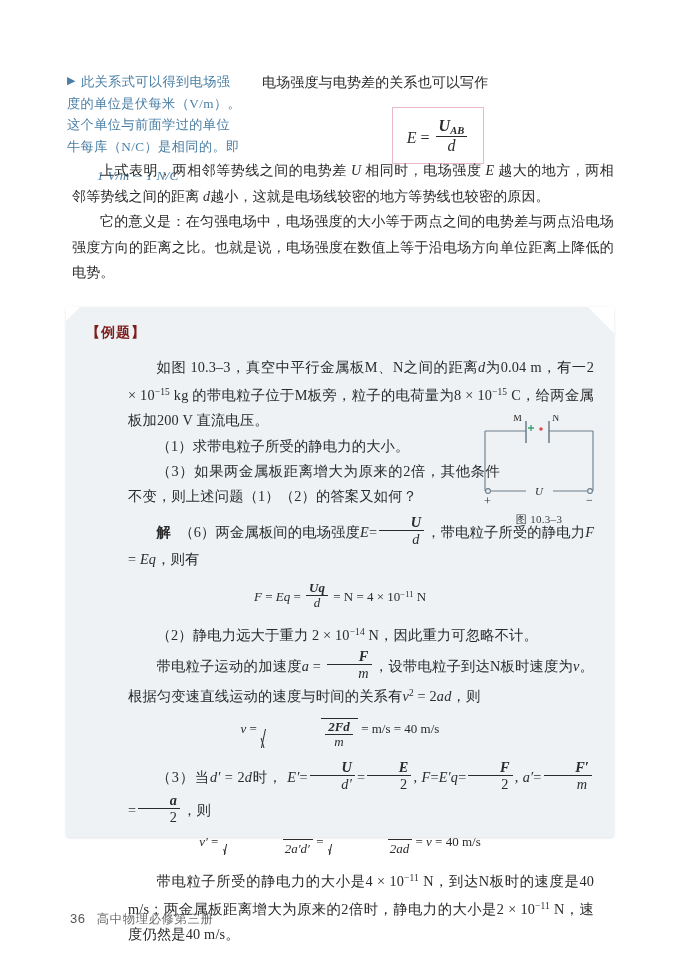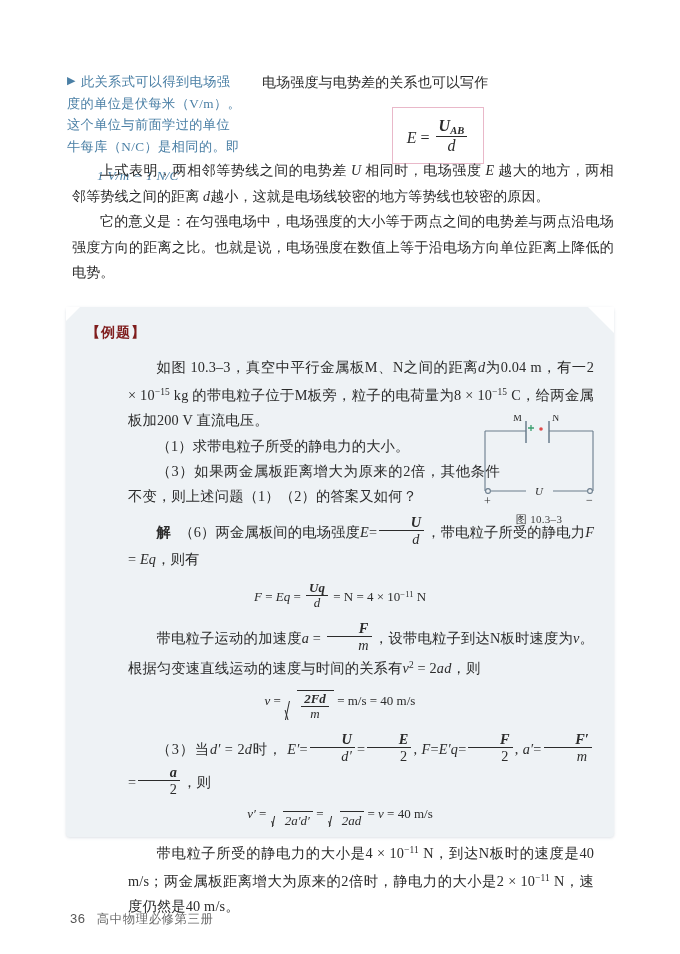--- a/index.html
+++ b/index.html
@@ -115,20 +115,21 @@
     bottom: 2px;
     width: 5px;
     height: 30%;
     border-left: 1.1px solid #2b2b2b;
     transform: skewX(16deg);
   }
   .sqrt > .rad {
     display: inline-block;
     border-top: 1.1px solid #2b2b2b;
     padding: 1px 3px 0 2px;
+    margin-left: 48px;
   }
 
   
   .example-card {
     position: absolute;
     left: 66px;
     top: 307px;
     width: 548px;
     height: 530px;
     background: #eef2f5;
@@ -289,20 +290,21 @@
         <span class="m">Eq</span> =
         <span class="frac">
           <span class="num m">Uq</span>
           <span class="den m">d</span>
         </span> =
         <span class="mu">N</span> =
         <span>4 × 10</span><sup>−11</sup>
         <span class="mu">N</span>
       </div>
 
+      <p class="body sub-q"><span>（2）静电力远大于重力 2 × 10</span><sup>−14</sup> <span>N，因此重力可忽略不计。</span></p>
 
       <p class="body indent"><span>带电粒子运动的加速度</span><span class="m">a</span> = <span class="frac"><span class="num m">F</span><span class="den m">m</span></span><span>，设带电粒子到达N板时速度为</span><span class="m">v</span><span>。根据匀变速直线运动的速度与时间的关系有</span><span class="m">v</span><sup>2</sup> <span>= 2</span><span class="m">ad</span><span>，则</span></p>
 
       <div class="disp">
         <span class="m">v</span> =
         <span class="sqrt"><span class="rad">
           <span class="frac">
             <span class="num m">2Fd</span>
             <span class="den m">m</span>
           </span>

